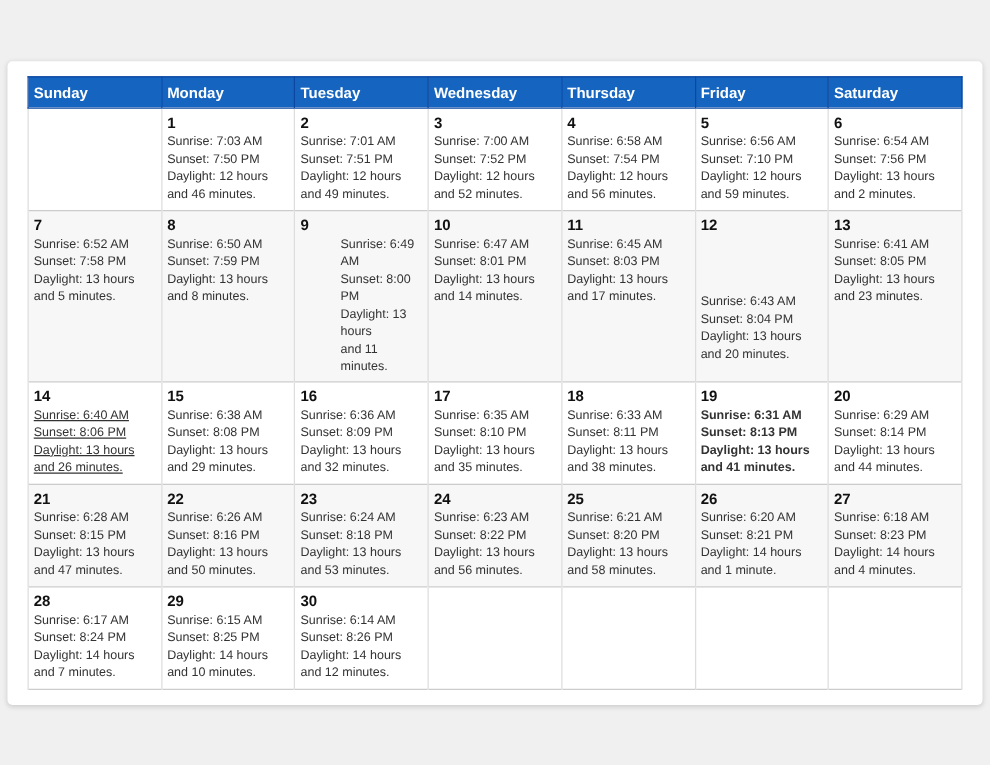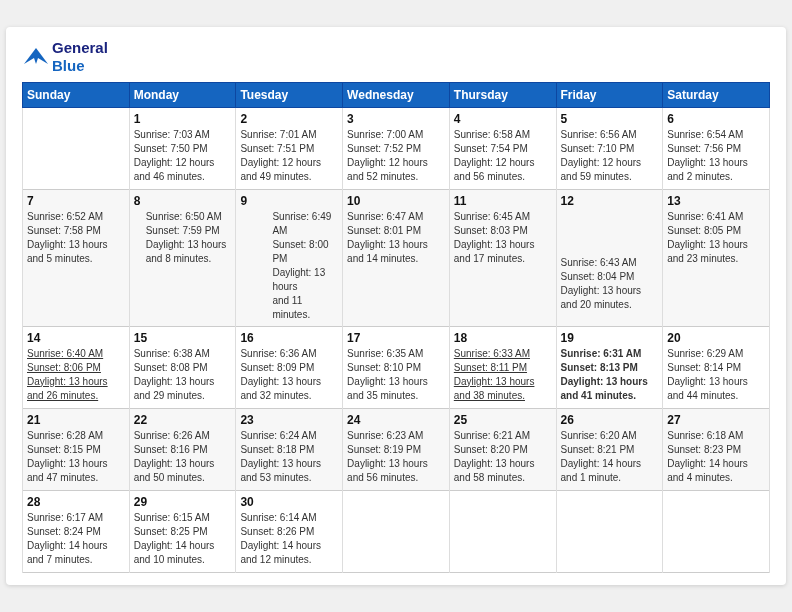--- a/index.html
+++ b/index.html
@@ -97,37 +97,20 @@
       background: #ffffff;
     }
     tbody tr:nth-child(even) td {
       background: #f7f7f7;
     }
   </style>
 </head>
 <body>
 
 <div class="calendar-container">
-  <div class="header-row">
-    <div class="logo-area">
-      <svg class="logo-icon" viewBox="0 0 28 22" xmlns="http://www.w3.org/2000/svg">
-        <rect x="0" y="0" width="28" height="22" fill="white"></rect>
-        <polygon points="14,2 26,18 16,12 14,18 12,12 2,18" fill="#1565c0"></polygon>
-        <polygon points="14,2 26,18 20,10" fill="#42a5f5"></polygon>
-      </svg>
-      <div>
-        <div style="font-size:15px;font-weight:bold;color:#1a237e;line-height:1.15;">General</div>
-        <div style="font-size:15px;font-weight:bold;color:#1565c0;line-height:1.15;">Blue</div>
-      </div>
-    </div>
-    <div class="title-area">
-      <div class="month-title"></div>
-      <div class="location-title"></div>
-    </div>
-  </div>
 
   <table>
     <thead>
       <tr>
       <th>Sunday</th>
           <th>Monday</th>
           <th>Tuesday</th>
           <th>Wednesday</th>
           <th>Thursday</th>
           <th>Friday</th>
@@ -183,21 +166,21 @@
         <tr>
           <td>
             <span class="day-number">7</span>
             <div class="day-info" style="white-space: pre-line;">Sunrise: 6:52 AM
 Sunset: 7:58 PM
 Daylight: 13 hours
 and 5 minutes.</div>
           </td>
           <td>
             <span class="day-number">8</span>
-            <div class="day-info" style="white-space: pre-line; margin-left: 12px;">Sunrise: 6:50 AM
+            <div class="day-info" style="white-space: pre-line;">Sunrise: 6:50 AM
 Sunset: 7:59 PM
 Daylight: 13 hours
 and 8 minutes.</div>
           </td>
           <td>
             <span class="day-number">9</span>
             <div class="day-info" style="white-space: pre-line; margin-left: 32px;">Sunrise: 6:49 AM
 Sunset: 8:00 PM
 Daylight: 13 hours
 and 11 minutes.</div>
@@ -255,21 +238,21 @@
           </td>
           <td>
             <span class="day-number">17</span>
             <div class="day-info" style="white-space: pre-line;">Sunrise: 6:35 AM
 Sunset: 8:10 PM
 Daylight: 13 hours
 and 35 minutes.</div>
           </td>
           <td>
             <span class="day-number">18</span>
-            <div class="day-info" style="white-space: pre-line; text-decoration: underline;">Sunrise: 6:33 AM
+            <div class="day-info" style="white-space: pre-line;">Sunrise: 6:33 AM
 Sunset: 8:11 PM
 Daylight: 13 hours
 and 38 minutes.</div>
           </td>
           <td>
             <span class="day-number">19</span>
             <div class="day-info" style="white-space: pre-line; font-weight: bold;">Sunrise: 6:31 AM
 Sunset: 8:13 PM
 Daylight: 13 hours
 and 41 minutes.</div>
@@ -300,21 +283,21 @@
           <td>
             <span class="day-number">23</span>
             <div class="day-info" style="white-space: pre-line;">Sunrise: 6:24 AM
 Sunset: 8:18 PM
 Daylight: 13 hours
 and 53 minutes.</div>
           </td>
           <td>
             <span class="day-number">24</span>
             <div class="day-info" style="white-space: pre-line;">Sunrise: 6:23 AM
-Sunset: 8:19 PM
+Sunset: 8:22 PM
 Daylight: 13 hours
 and 56 minutes.</div>
           </td>
           <td>
             <span class="day-number">25</span>
             <div class="day-info" style="white-space: pre-line;">Sunrise: 6:21 AM
 Sunset: 8:20 PM
 Daylight: 13 hours
 and 58 minutes.</div>
           </td>

